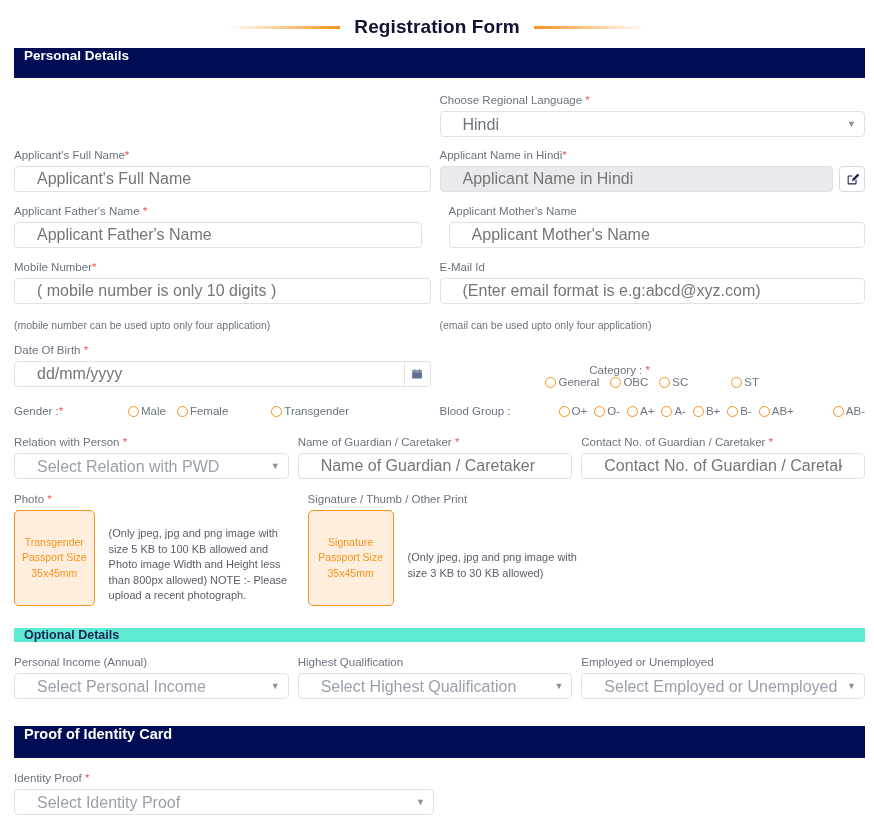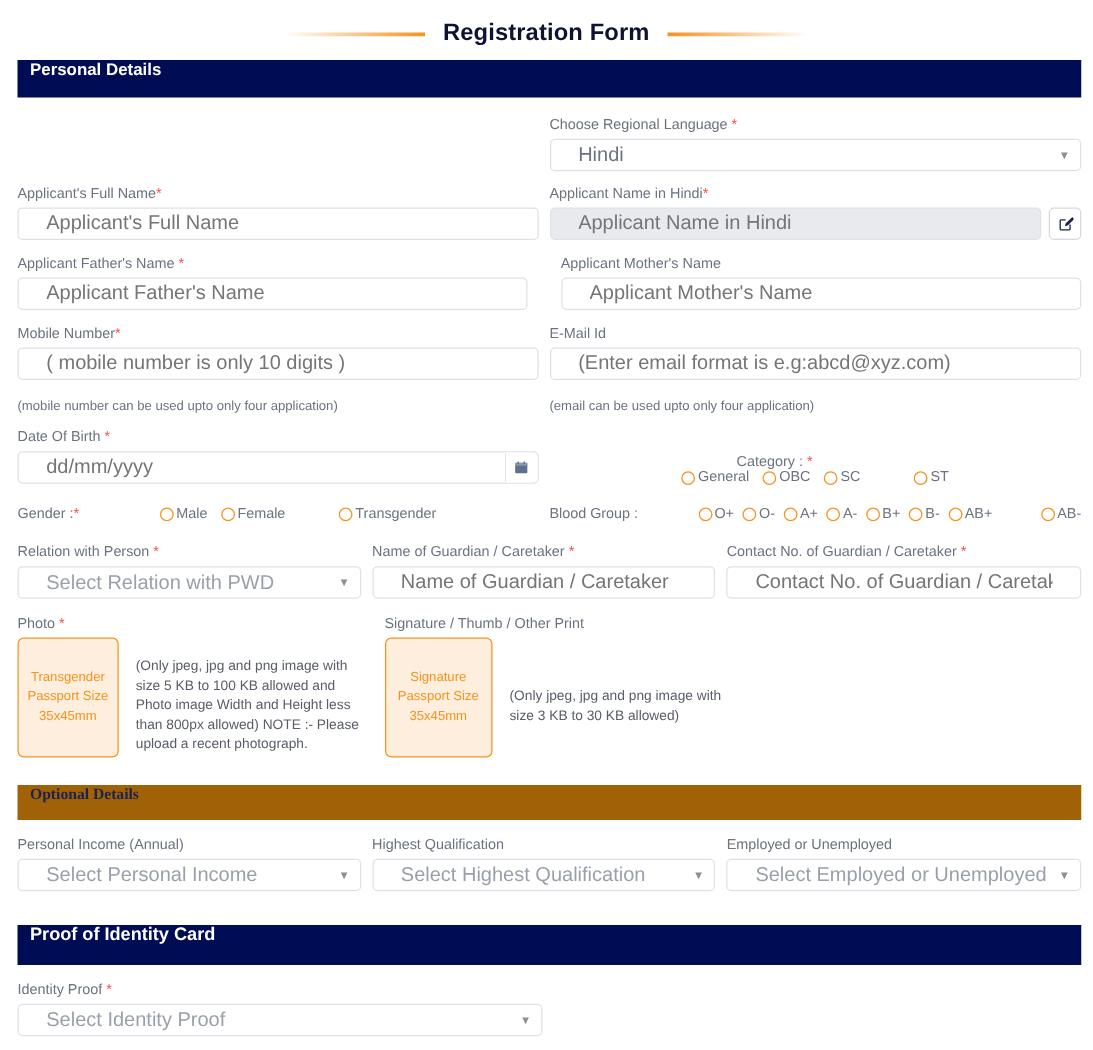--- a/index.html
+++ b/index.html
@@ -39,25 +39,24 @@
     height: 30px;
     background: #000d54;
     color: #ffffff;
     display: flex;
     align-items: flex-start;
     padding-left: 10px;
     font-size: 13.5px;
     font-weight: bold;
   }
   .section-bar.light {
-    background: #a16207;
+    background: #5eead4;
     color: #1a2350;
-    height: 28px;
+    height: 14px;
     font-size: 12.5px;
-    font-family: Liberation Serif, serif;
   }
 
   
   .pad { padding: 0 9px 0 14px; }
   .row { display: flex; }
   .col-6 { width: 50%; padding-right: 9px; }
   .col-4 { width: 33.333%; padding-right: 9px; }
   .col-4:last-child, .col-6:last-child { padding-right: 0; }
 
   .field { margin-bottom: 2px; }

